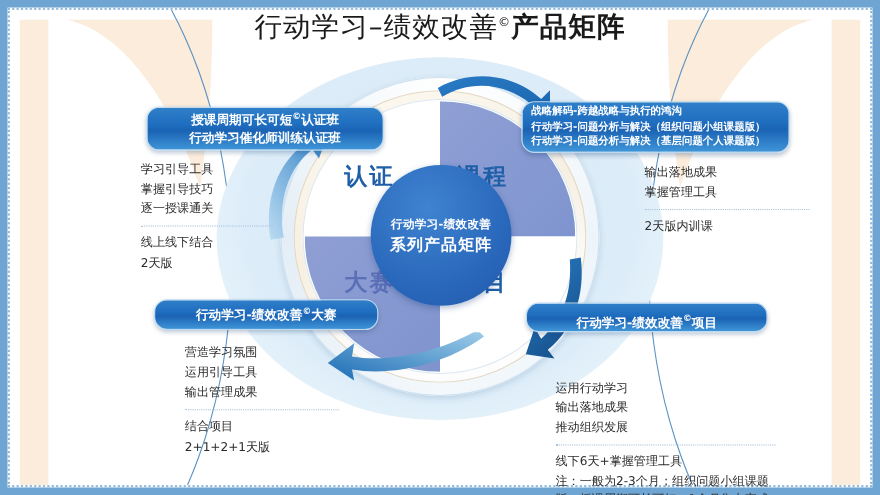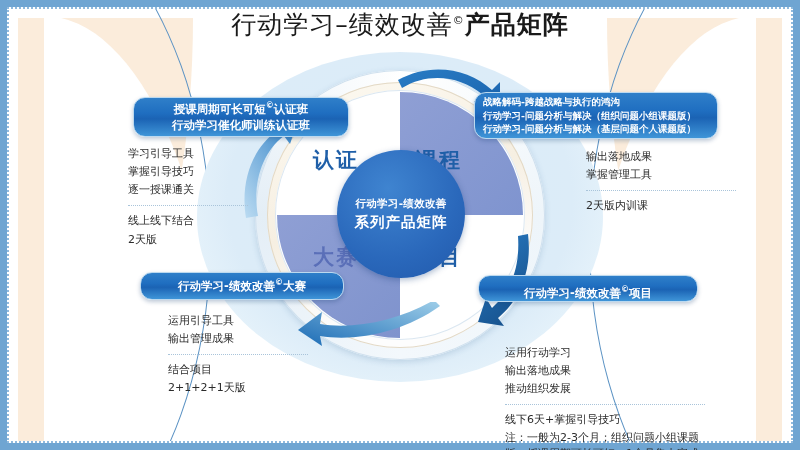--- a/index.html
+++ b/index.html
@@ -267,29 +267,30 @@
   </div>
 
   <div class="txtblk" id="txt-tr">
     <div class="li">输出落地成果</div>
     <div class="li">掌握管理工具</div>
     <div class="sep"></div>
     <div class="li">2天版内训课</div>
   </div>
 
   <div class="txtblk" id="txt-bl">
+    <div class="li">营造学习氛围</div>
     <div class="li">运用引导工具</div>
     <div class="li">输出管理成果</div>
     <div class="sep"></div>
     <div class="li">结合项目</div>
     <div class="li">2+1+2+1天版</div>
   </div>
 
   <div class="txtblk" id="txt-br">
     <div class="li">运用行动学习</div>
     <div class="li">输出落地成果</div>
     <div class="li">推动组织发展</div>
     <div class="sep"></div>
-    <div class="li">线下6天+掌握引导技巧</div>
+    <div class="li">线下6天+掌握管理工具</div>
     <div class="note">注：一般为2-3个月；组织问题小组课题版，授课周期可长可短；1个月集中完成和6个月长周期赋能均可。</div>
   </div>
 
 </div>
 
 </body></html>

